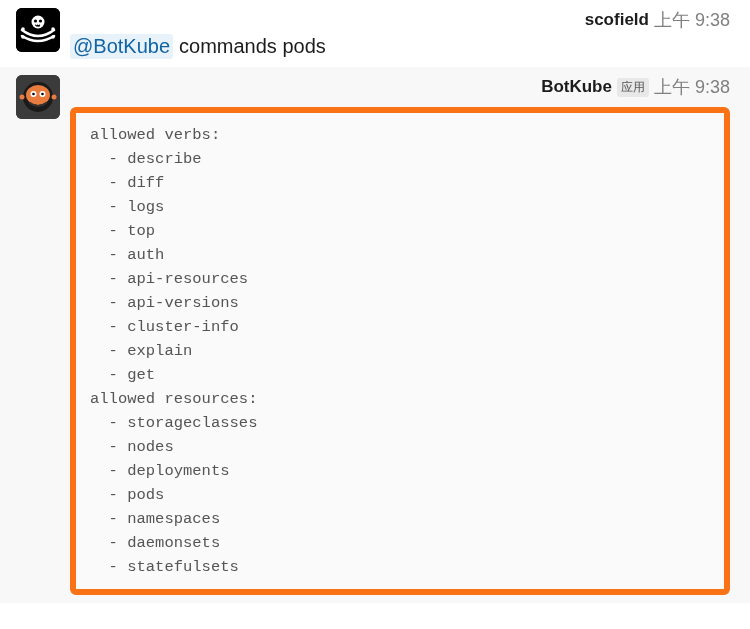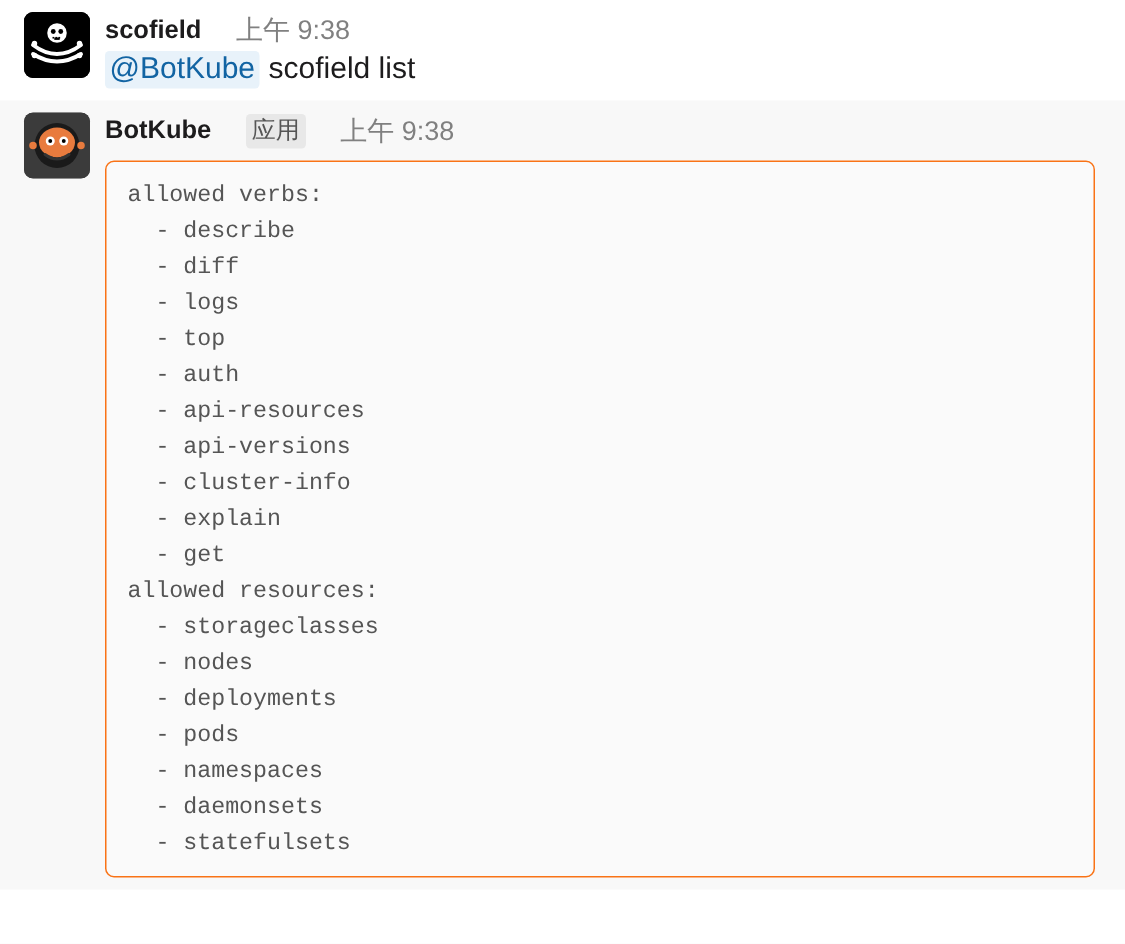--- a/index.html
+++ b/index.html
@@ -28,30 +28,31 @@
       align-items: center;
       justify-content: center;
       overflow: hidden;
     }
     .avatar-scofield { background: #000; }
     .avatar-bot { background: #3b3b3b; }
     .content { flex: 1; min-width: 0; }
     .header-row {
       display: flex;
       align-items: center;
-      gap: 23px;
+      gap: 5px;
       margin-bottom: 2px;
+      justify-content: flex-end;
     }
     .username {
       font-weight: 700;
       font-size: 17px;
       color: #1d1c1d;
     }
     .app-badge {
-      font-size: 16px;
+      font-size: 12px;
       background: #e8e8e8;
       color: #555;
       padding: 1px 4px;
       border-radius: 3px;
       font-weight: 500;
     }
     .timestamp {
       font-size: 18px;
       color: #808080;
     }
@@ -63,21 +64,21 @@
       gap: 6px;
     }
     .mention {
       color: #1264a3;
       background: #e8f2fa;
       padding: 1px 3px;
       border-radius: 3px;
     }
     .code-block {
       margin-top: 8px;
-      border: 1px solid #f97316;
+      border: 6px solid #f97316;
       border-radius: 6px;
       background: #fafafa;
       padding: 10px 14px;
       font-family: Menlo, Monaco, Consolas, "Courier New", monospace;
       font-size: 15.5px;
       line-height: 1.55;
       color: #555;
       white-space: pre;
       overflow-x: auto;
     }
@@ -104,21 +105,21 @@
       <circle cx="37" cy="29" r="1.8" fill="#fff"></circle>
     </svg>
   </div>
   <div class="content">
     <div class="header-row">
       <span class="username">scofield</span>
       <span class="timestamp">上午 9:38</span>
     </div>
     <div class="msg-text">
       <span class="mention">@BotKube</span>
-        <span> scofield list</span>
+        <span> commands pods</span>
     </div>
   </div>
 </div>
 
 <div class="message message2">
   <div class="avatar avatar-bot">
     <svg viewBox="0 0 44 44" width="44" height="44">
       <rect width="44" height="44" fill="#3b3b3b"></rect>
       <circle cx="22" cy="22" r="15" fill="#1a1a1a"></circle>
       <ellipse cx="22" cy="20" rx="12" ry="10" fill="#e87b3e"></ellipse>

